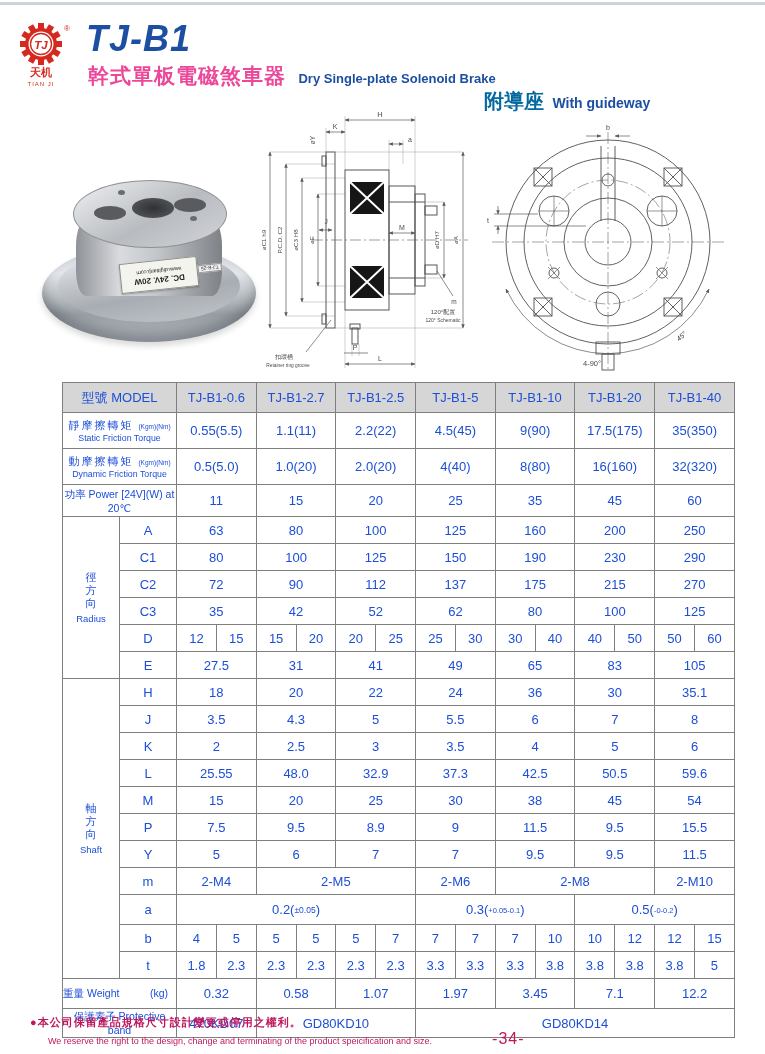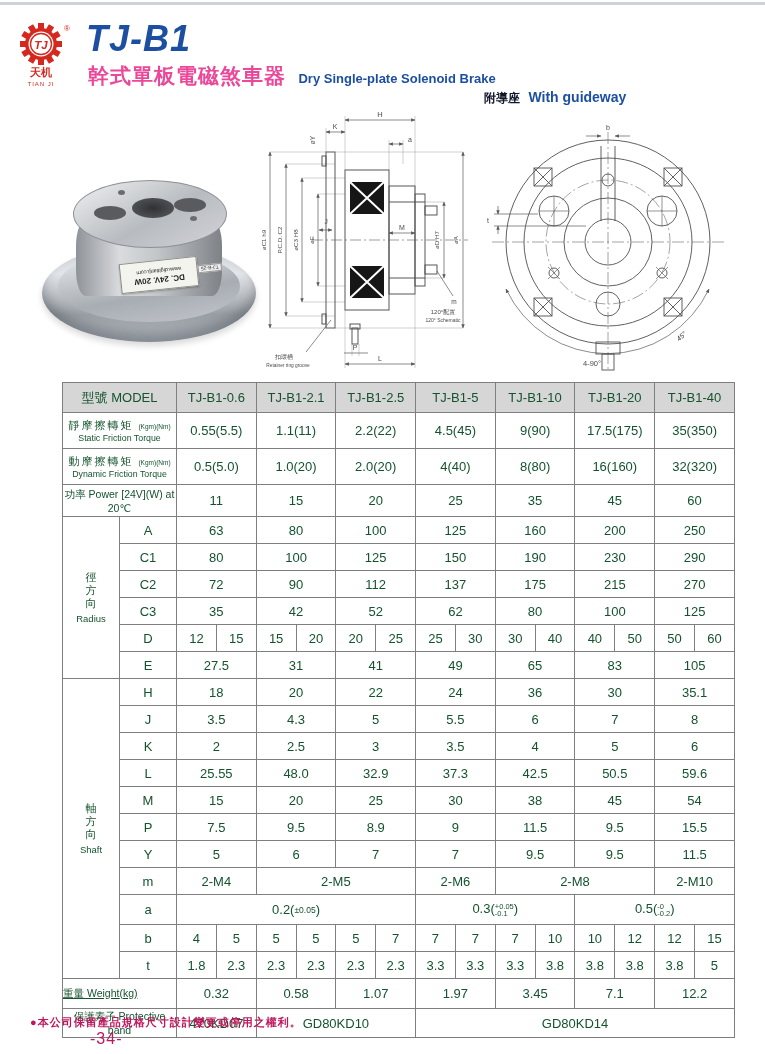--- a/index.html
+++ b/index.html
@@ -8,21 +8,21 @@
   .topline{position:absolute;top:2px;left:0;width:765px;height:3px;background:#ced3d9;}
 
   
   .logo{position:absolute;left:16px;top:22px;}
   .title{position:absolute;left:86px;top:18px;font-size:36px;font-weight:bold;font-style:italic;
          color:#1c4fa1;letter-spacing:1px;}
   .subs{position:absolute;left:88px;top:62px;white-space:nowrap;}
   .subs .cn{font-size:21px;font-weight:bold;color:#ec4899;letter-spacing:1px;}
   .subs .en{font-size:13px;font-weight:bold;color:#1c4fa1;margin-left:8px;}
   .guideway{position:absolute;left:484px;top:88px;white-space:nowrap;}
-  .guideway .cn{font-size:12px;font-weight:bold;color:#0f172a;}
+  .guideway .cn{font-size:20px;font-weight:bold;color:#0369a1;}
   .guideway .en{font-size:14px;font-weight:bold;color:#1c4fa1;margin-left:4px;}
 
   
   .photo{position:absolute;left:40px;top:168px;width:220px;height:182px;}
   .ph-flange{position:absolute;left:2px;top:76px;width:214px;height:98px;border-radius:50%;
      background:linear-gradient(180deg,#cdd0d4 0%,#e3e6ea 30%,#9aa0a6 72%,#b4bac0 100%);
      box-shadow:inset 0 -8px 12px rgba(40,45,55,.35), 0 4px 6px rgba(0,0,0,.15);}
   .ph-flange-in{position:absolute;left:18px;top:82px;width:182px;height:72px;border-radius:50%;
      background:linear-gradient(170deg,#eef0f2,#a8adb3 60%,#c2c6cb);}
   .ph-body{position:absolute;left:36px;top:52px;width:146px;height:76px;
@@ -46,36 +46,36 @@
   .ph-label-inner .l2{font-size:5.5px;}
   .ph-tag{position:absolute;left:158px;top:96px;font-size:5px;color:#333;background:#eee;
      padding:0 2px;transform:rotate(174deg);border:1px solid #999;}
 
   
   .drw{position:absolute;}
   .drw text{fill:#4a4a4a;font-family:"Liberation Sans","DejaVu Sans",sans-serif;}
 
   
   table.spec{position:absolute;left:62px;top:382px;width:673px;border-collapse:collapse;
-     table-layout:fixed;font-size:13px;color:#14532d;border-radius:20px;}
+     table-layout:fixed;font-size:13px;color:#1d4ed8;border-radius:20px;}
   table.spec td{border:1px solid #7f7f7f;text-align:center;padding:0;height:26px;overflow:hidden;}
   tr.r29 td{height:29px;} tr.r31 td{height:31px;} tr.r35 td{height:35px;} tr.r28 td{height:28px;}
   tr.h-header td{background:#d6d6d6;font-size:13px;height:29px;}
   td.model-label{font-size:14px;}
   td.row-label{text-align:left;padding-left:5px;font-size:10.5px;}
   td.letter-label{font-size:13px;}
   .lbl-cn{font-size:11px;letter-spacing:2px;line-height:12px;}
   .lbl-sub{font-size:6.5px;letter-spacing:0;}
   .lbl-en{font-size:8.8px;letter-spacing:0;line-height:10px;}
   .grp-cell div{font-size:11px;line-height:13px;}
   .grp-en{font-size:9.5px !important;margin-top:2px;}
-  .spread{display:flex;padding:0 8px 0 0;text-decoration:underline;}
+  .spread{display:flex;justify-content:space-between;padding:0 8px 0 0;}
   .amain{font-size:13px;margin-top:32px;}
   .tol{font-size:8.5px;vertical-align:1px;}
-  .tolstack{display:inline-flex;flex-direction:column;font-size:7.5px;line-height:7.5px;
+  .tolstack{display:inline-flex;font-size:7.5px;line-height:7.5px;
      vertical-align:middle;text-align:left;}
 
   
   .footer{position:absolute;left:30px;top:1015px;width:720px;color:#be185d;}
   .foot-cn{font-size:11px;font-weight:bold;letter-spacing:1px;}
   .foot-row{display:flex;align-items:baseline;}
   .foot-en{font-size:9px;margin-left:18px;}
   .foot-page{font-size:16px;margin-left:60px;letter-spacing:1px;}
 </style>
 </head>
@@ -300,21 +300,21 @@
   <table class="spec" id="spec-table">
     <colgroup>
       <col style="width:57px">
         <col style="width:57px">
       <col span="14">
     </colgroup>
   <thead>
         <tr class="h-header">
           <td class="model-label" colspan="2">型號 MODEL</td>
           <td class="model-cell" colspan="2">TJ-B1-0.6</td>
-          <td class="model-cell" colspan="2">TJ-B1-2.1</td>
+          <td class="model-cell" colspan="2">TJ-B1-2.7</td>
           <td class="model-cell" colspan="2">TJ-B1-2.5</td>
           <td class="model-cell" colspan="2">TJ-B1-5</td>
           <td class="model-cell" colspan="2">TJ-B1-10</td>
           <td class="model-cell" colspan="2">TJ-B1-20</td>
           <td class="model-cell" colspan="2">TJ-B1-40</td>
         </tr>
       </thead>
       <tbody>
         <tr class="r35">
           <td class="row-label" colspan="2">
@@ -575,16 +575,17 @@
           <td class="data-cell" colspan="2">470KD07</td>
           <td class="data-cell" colspan="4">GD80KD10</td>
           <td class="data-cell" colspan="8">GD80KD14</td>
         </tr>
       </tbody>
     </table>
 
   <div class="footer">
     <div class="foot-cn">●本公司保留產品規格尺寸設計變更或停用之權利。</div>
     <div class="foot-row">
+      <span class="foot-en">We reserve the right to the design, change and terminating of the product speicification and size.</span>
       <span class="foot-page">-34-</span>
     </div>
   </div>
 </div>
 
 </body></html>

